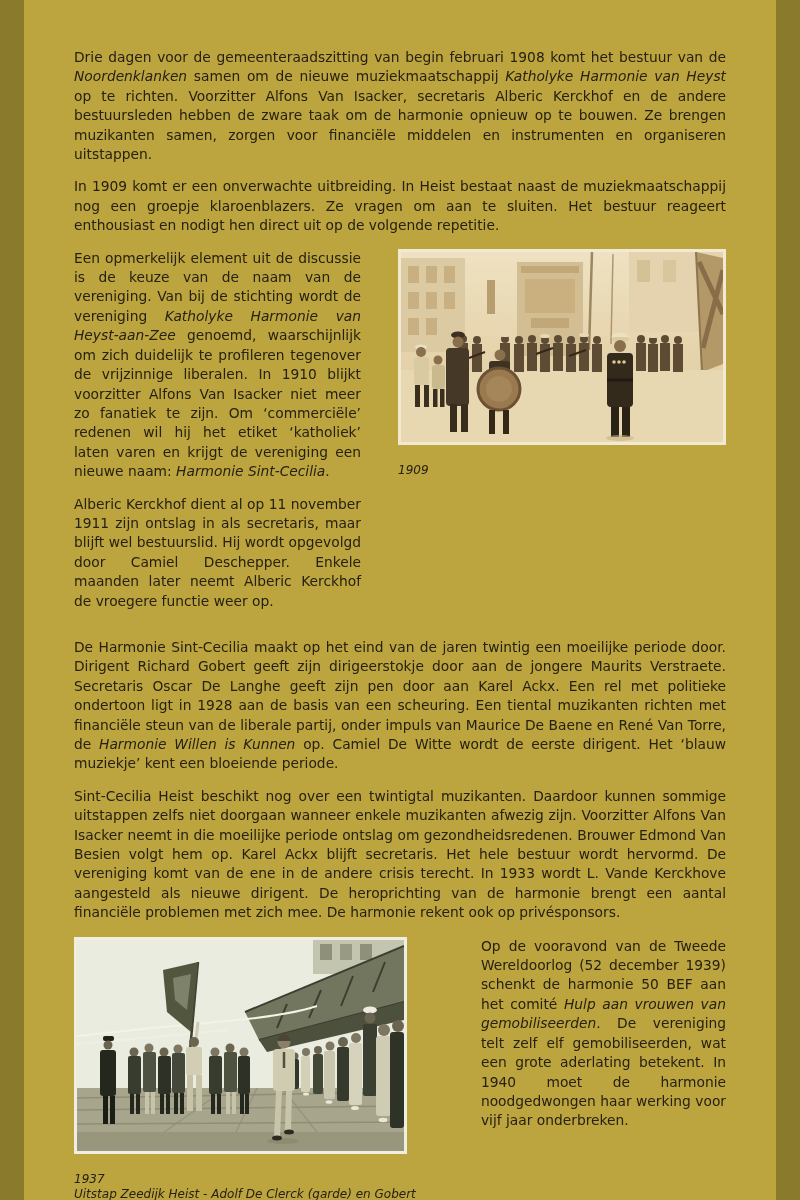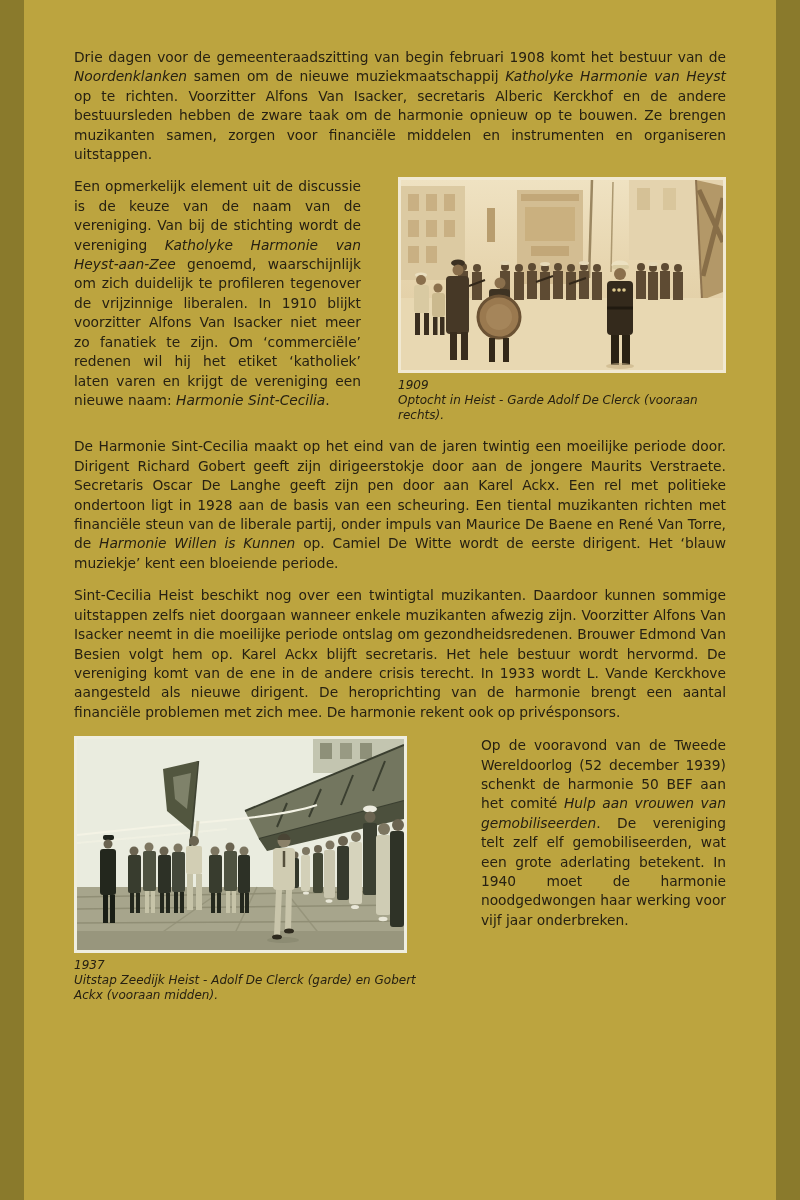--- a/index.html
+++ b/index.html
@@ -23,38 +23,40 @@
   .row{display:flex;align-items:flex-start;}
   .section-a{margin-top:13px;margin-bottom:14px;column-gap:37px;justify-content:space-between;}
   .section-b{margin-top:14px;column-gap:40px;}
   .col-text-a{width:335px;}
   .col-text-b{width:327px;}
   figure.figure{margin:0;}
   svg.photo{display:block;}
   .photo-1909{border:3px solid #f1e9d2;}
   .photo-1939{border:3px solid #efeee0;}
   figcaption.caption{
-    margin-top:5px;
+    margin-top:18px;
     font-style:italic;
     font-size:12px;
     line-height:15px;
   }
 </style>
 </head>
 <body>
 
 <div class="page">
   <div class="content">
 
     <p class="body-text"><span>Drie dagen voor de gemeenteraadszitting van begin februari 1908 komt het bestuur van de </span><i>Noordenklanken</i><span> samen om de nieuwe muziekmaatschappij </span><i>Katholyke Harmonie van Heyst</i><span> op te richten. Voorzitter Alfons Van Isacker, secretaris Alberic Kerckhof en de andere bestuursleden hebben de zware taak om de harmonie opnieuw op te bouwen. Ze brengen muzikanten samen, zorgen voor financiële middelen en instrumenten en organiseren uitstappen.</span></p>
 
+    <p class="body-text"><span>In 1909 komt er een onverwachte uitbreiding. In Heist bestaat naast de muziekmaatschappij nog een groepje klaroenblazers. Ze vragen om aan te sluiten. Het bestuur reageert enthousiast en nodigt hen direct uit op de volgende repetitie.</span></p>
 
     <div class="row section-a">
       <div class="col-text-a">
         <p class="body-text"><span>Een opmerkelijk element uit de discussie is de keuze van de naam van de vereniging. Van bij de stichting wordt de vereniging </span><i>Katholyke Harmonie van Heyst-aan-Zee</i><span> genoemd, waarschijnlijk om zich duidelijk te profileren tegenover de vrijzinnige liberalen. In 1910 blijkt voorzitter Alfons Van Isacker niet meer zo fanatiek te zijn. Om ‘commerciële’ redenen wil hij het etiket ‘katholiek’ laten varen en krijgt de vereniging een nieuwe naam: </span><i>Harmonie Sint-Cecilia</i><span>.</span></p>
+        <p class="body-text"><span>Alberic Kerckhof dient al op 11 november 1911 zijn ontslag in als secretaris, maar blijft wel bestuurslid. Hij wordt opgevolgd door Camiel Deschepper. Enkele maanden later neemt Alberic Kerckhof de vroegere functie weer op.</span></p>
       </div>
 
       <figure class="figure">
         <svg class="photo photo-1909" width="322" height="190" viewBox="0 0 322 190" role="img">
           <defs>
             <linearGradient id="sep1" x1="0" y1="0" x2="0" y2="1">
               <stop offset="0" stop-color="#efe2c2"></stop>
               <stop offset="0.5" stop-color="#e6d4ad"></stop>
               <stop offset="1" stop-color="#ddc89e"></stop>
             </linearGradient>
@@ -168,21 +170,20 @@
             <circle cx="213" cy="110" r="1.8" fill="#dcc88c"></circle>
               <circle cx="218" cy="110" r="1.8" fill="#dcc88c"></circle>
               <circle cx="223" cy="110" r="1.8" fill="#dcc88c"></circle>
             <rect x="210" y="155" width="8" height="30" fill="#2a2214"></rect>
             <rect x="221" y="155" width="8" height="30" fill="#2a2214"></rect>
             <ellipse cx="219" cy="186" rx="14" ry="3" fill="#c7b183" opacity="0.6"></ellipse>
           </g>
         </svg>
         <figcaption class="caption">
           <div>1909</div>
-          <div>Optocht in Heist - Garde Adolf De Clerck (vooraan rechts).</div>
         </figcaption>
       </figure>
     </div>
 
     <p class="body-text"><span>De Harmonie Sint-Cecilia maakt op het eind van de jaren twintig een moeilijke periode door. Dirigent Richard Gobert geeft zijn dirigeerstokje door aan de jongere Maurits Verstraete. Secretaris Oscar De Langhe geeft zijn pen door aan Karel Ackx. Een rel met politieke ondertoon ligt in 1928 aan de basis van een scheuring. Een tiental muzikanten richten met financiële steun van de liberale partij, onder impuls van Maurice De Baene en René Van Torre, de </span><i>Harmonie Willen is Kunnen</i><span> op. Camiel De Witte wordt de eerste dirigent. Het ‘blauw muziekje’ kent een bloeiende periode.</span></p>
 
     <p class="body-text"><span>Sint-Cecilia Heist beschikt nog over een twintigtal muzikanten. Daardoor kunnen sommige uitstappen zelfs niet doorgaan wanneer enkele muzikanten afwezig zijn. Voorzitter Alfons Van Isacker neemt in die moeilijke periode ontslag om gezondheidsredenen. Brouwer Edmond Van Besien volgt hem op. Karel Ackx blijft secretaris. Het hele bestuur wordt hervormd. De vereniging komt van de ene in de andere crisis terecht. In 1933 wordt L. Vande Kerckhove aangesteld als nieuwe dirigent. De heroprichting van de harmonie brengt een aantal financiële problemen met zich mee. De harmonie rekent ook op privésponsors.</span></p>
 
     <div class="row section-b">
       <figure class="figure">

